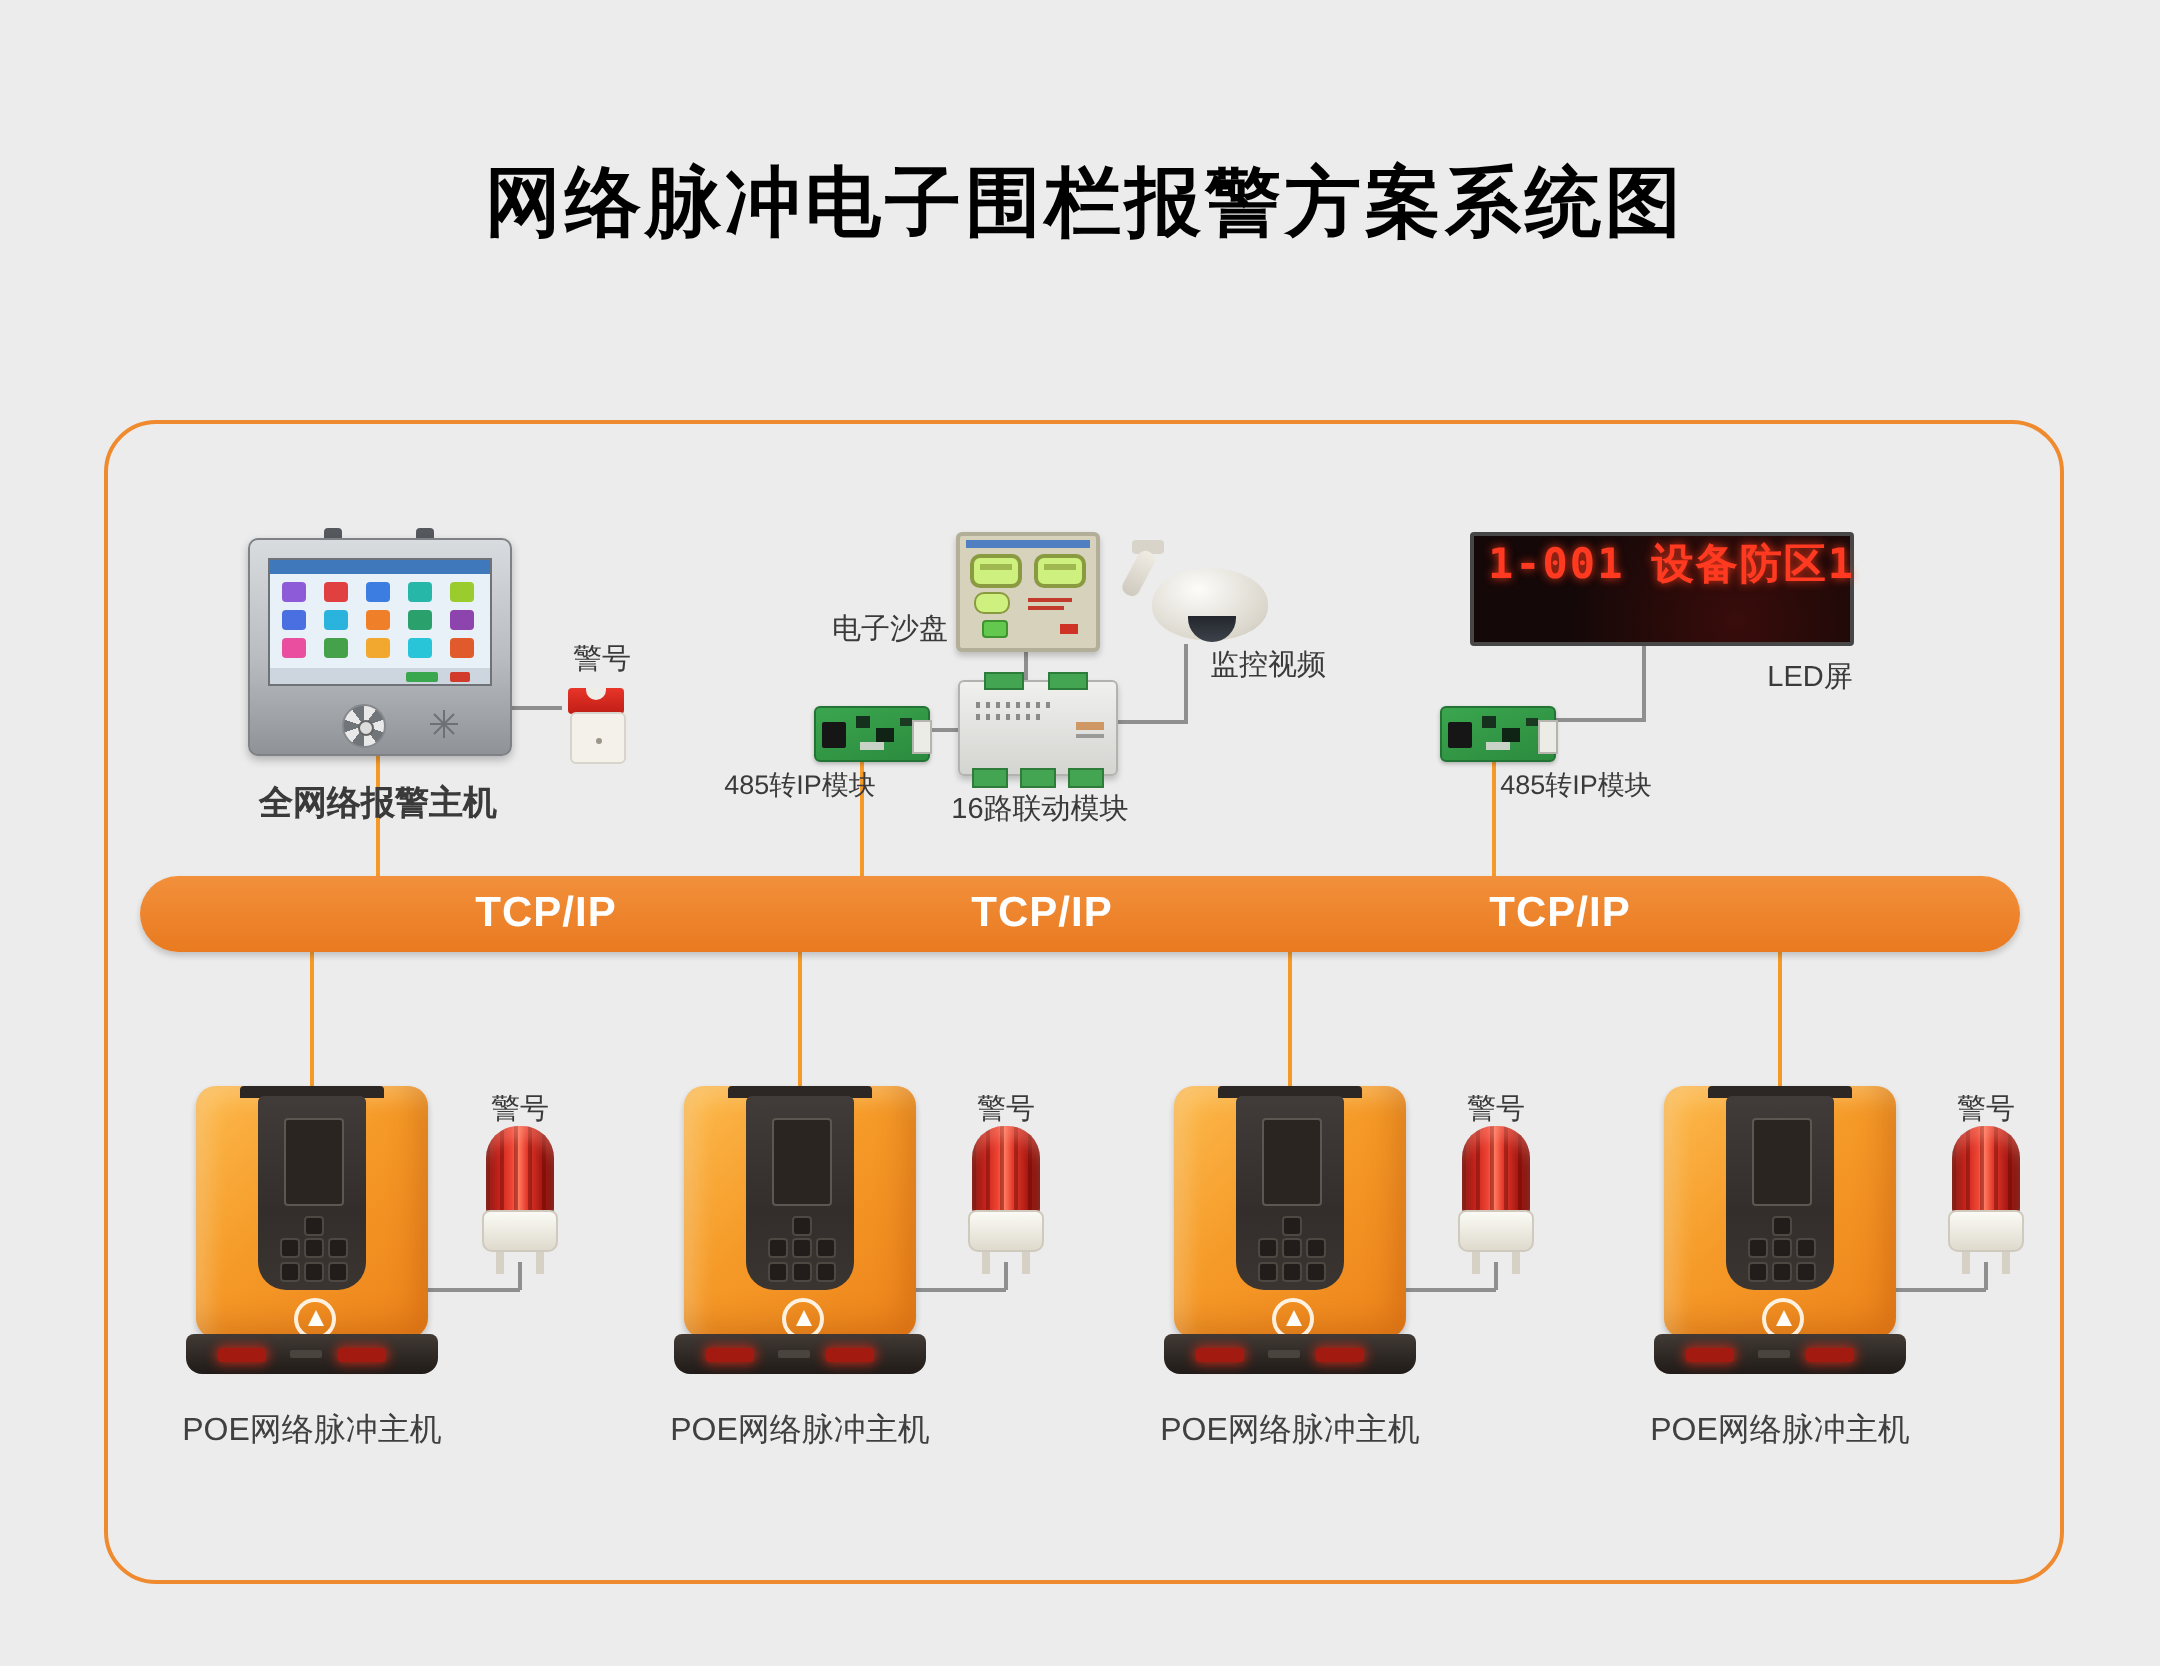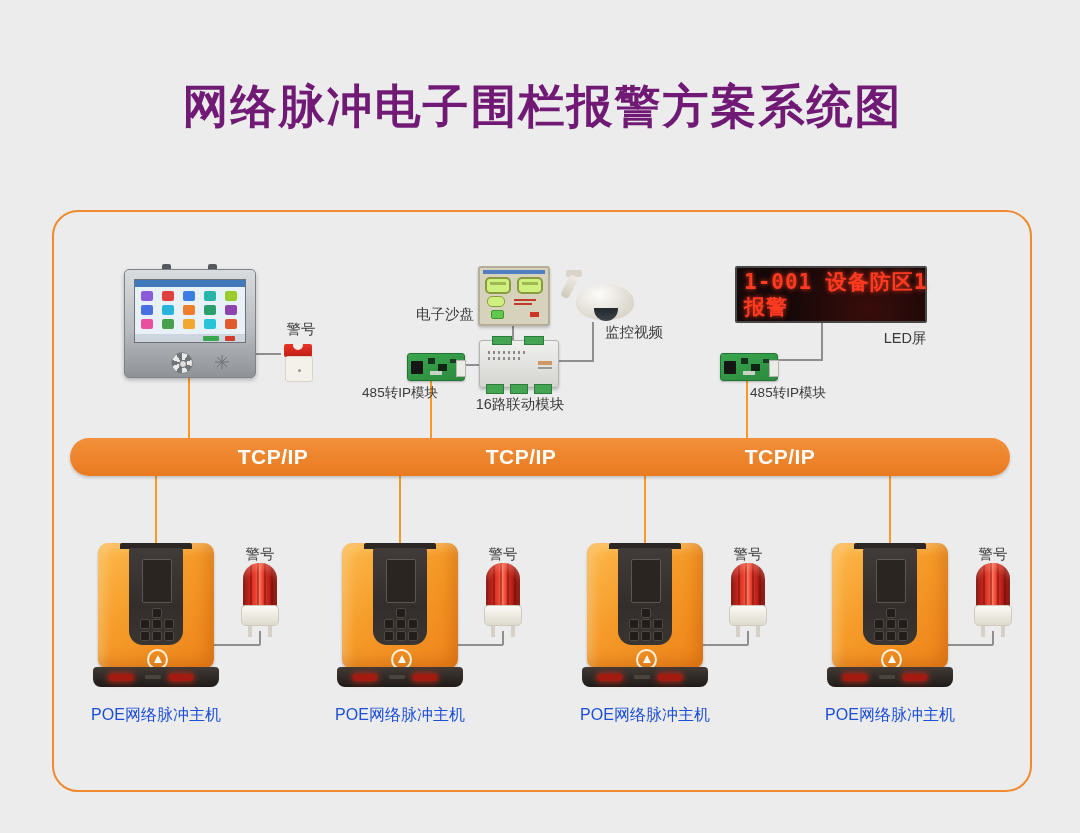--- a/index.html
+++ b/index.html
@@ -1,20 +1,20 @@
 <!DOCTYPE html>
 <html><head>
 <meta charset="utf-8">
 <style>
   html,body{margin:0;padding:0;background:#ececec;}
   .stage{position:relative;width:1080px;height:833px;background:#ececec;overflow:hidden;
          font-family:"Liberation Sans","DejaVu Sans",sans-serif;color:#3a3a3a;}
   
   .title{position:absolute;left:5px;right:0;top:76px;text-align:center;
-         font-size:46px;font-weight:bold;color:#701a75;letter-spacing:2px;}
+         font-size:38px;font-weight:bold;color:#000000;letter-spacing:2px;}
   
   .frame{position:absolute;left:52px;top:210px;width:976px;height:578px;
          border:2px solid #ef8a2f;border-radius:26px;}
   
   .line{position:absolute;background:#8f8f8f;}
   .line.orange{background:#f59a28;}
   
   .lbl{position:absolute;font-size:14.5px;color:#3a3a3a;text-align:center;}
   .lbl.bold{font-weight:bold;font-size:17px;}
   
@@ -99,21 +99,21 @@
   .host .btn{position:absolute;width:8px;height:8px;background:#221d1a;border:1px solid #4e4843;border-radius:2px;}
   .host .logo{position:absolute;left:49px;top:106px;width:17px;height:17px;border-radius:50%;
        border:2px solid rgba(255,252,245,.9);}
   .host .logo i{position:absolute;left:4.5px;top:4px;width:0;height:0;display:block;
        border-left:4px solid transparent;border-right:4px solid transparent;border-bottom:8px solid #fffdf8;}
   .host .base{position:absolute;left:-5px;top:124px;width:126px;height:20px;border-radius:4px 4px 8px 8px;
        background:linear-gradient(180deg,#413a35,#201b18);}
   .host .glow{position:absolute;top:7px;width:24px;height:7px;background:#a21a10;border-radius:2px;
        box-shadow:0 0 6px 1px rgba(220,40,20,.8);}
   .host .midport{position:absolute;left:52px;top:8px;width:16px;height:4px;background:#4a443f;border-radius:1px;}
-  .host .hlabel{position:absolute;left:-22px;top:162px;width:160px;text-align:center;font-size:16px;font-weight:500;color:#1d4ed8;}
+  .host .hlabel{position:absolute;left:-22px;top:162px;width:160px;text-align:center;font-size:16px;font-weight:500;color:#404040;}
   
   .beacon{position:absolute;top:545px;width:38px;height:95px;}
   .beacon .blabel{position:absolute;left:0;top:0;width:38px;text-align:center;font-size:14.5px;color:#3a3a3a;}
   .beacon .dome{position:absolute;left:2px;top:18px;width:34px;height:47px;border-radius:16px 16px 6px 6px;
        background:repeating-linear-gradient(90deg,rgba(90,5,0,.40) 0 2px,rgba(255,255,255,0) 2px 7px),
        linear-gradient(90deg,#7e100b 0%,#c2221a 18%,#ef4433 38%,#ff7a60 48%,#e53a2b 60%,#a81812 82%,#6f0d08 100%);
        box-shadow:inset 0 6px 6px rgba(255,160,140,.35);}
   .beacon .bbase{position:absolute;left:0;top:60px;width:38px;height:21px;border:1px solid #cfcabd;
        border-radius:4px 4px 5px 5px;background:linear-gradient(180deg,#fbfaf5,#dedacd);box-sizing:border-box;}
   .beacon .prong{position:absolute;top:81px;width:4px;height:11px;background:#d6d1c4;}
@@ -183,20 +183,21 @@
       </div>
     <svg width="16" height="16" style="position:absolute;left:90px;top:90px;">
       <g stroke="#6d7175" stroke-width="1">
         <line x1="8" y1="1" x2="8" y2="15"></line>
           <line x1="1" y1="8" x2="15" y2="8"></line>
         <line x1="3" y1="3" x2="13" y2="13"></line>
           <line x1="13" y1="3" x2="3" y2="13"></line>
       </g>
     </svg>
   </div>
+  <div class="lbl bold" style="left:104px;top:390px;width:170px;">全网络报警主机</div>
 
   <div class="wsiren">
     <div class="lbl" style="left:0;top:0;width:40px;">警号</div>
     <div class="cap"></div>
     <div class="notch"></div>
     <div class="body">
         <div class="dot"></div>
       </div>
   </div>
 
@@ -242,21 +243,20 @@
   <div class="camera">
     <div class="mount"></div>
     <div class="arm"></div>
     <div class="dome"></div>
     <div class="lens"></div>
   </div>
   <div class="lbl" style="left:592px;top:323px;width:84px;text-align:center;">监控视频</div>
 
   <div class="led">
     <div class="row">1-001 设备防区1</div>
-    <div class="row">报警</div>
   </div>
   <div class="lbl" style="left:870px;top:329px;width:70px;">LED屏</div>
 
   <div class="pcb" style="left:720px;top:353px;">
     <div class="port"></div>
     <div class="c1"></div>
     <div class="c2"></div>
     <div class="c3"></div>
     <div class="sil"></div>
     <div class="conn"></div>

